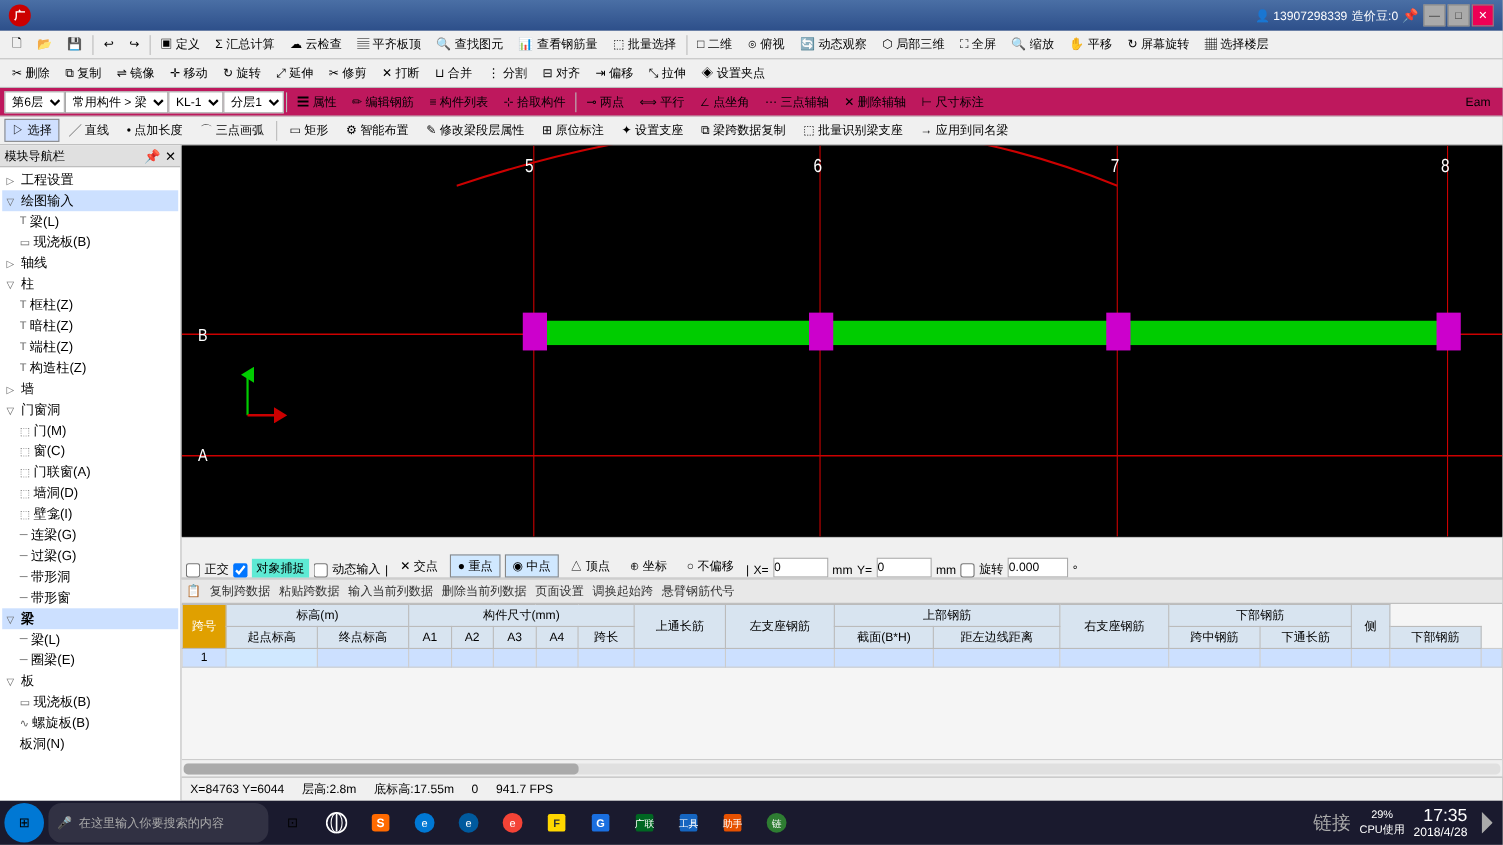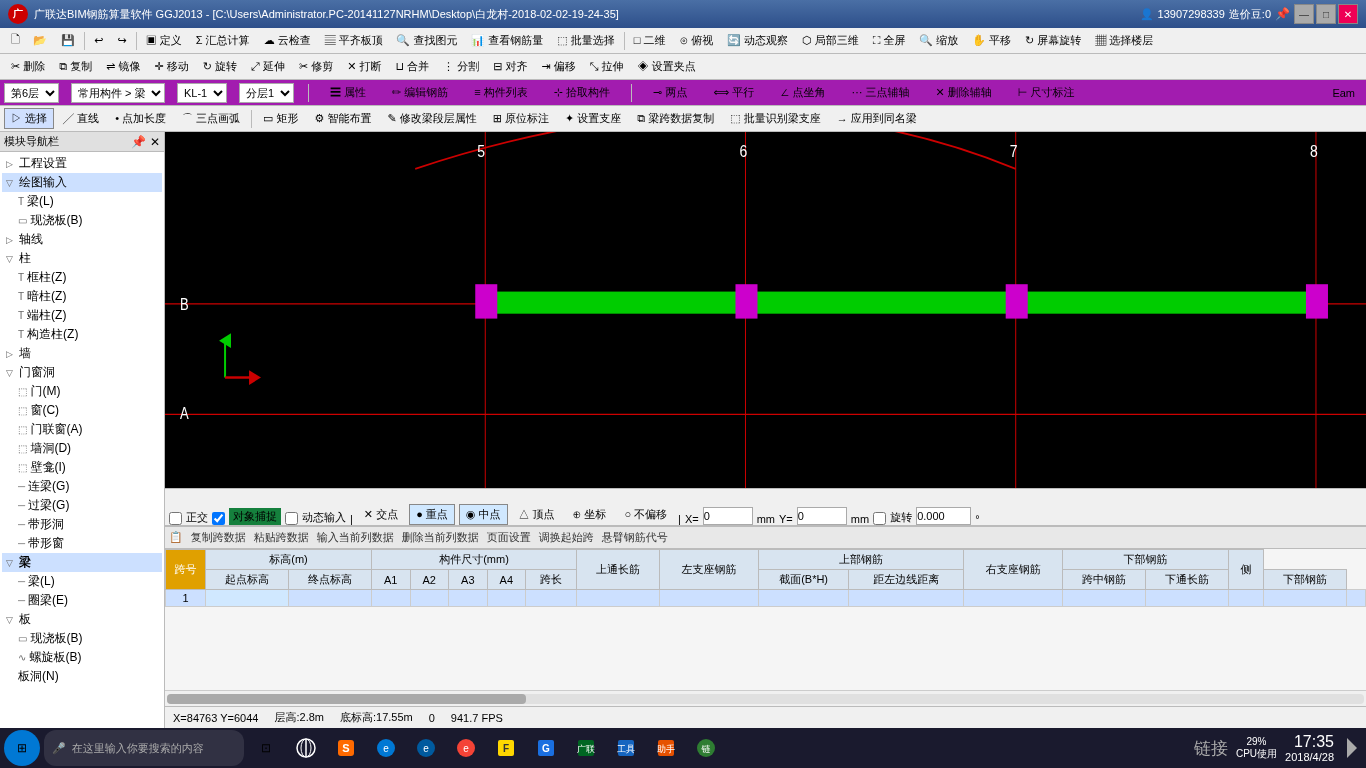--- a/index.html
+++ b/index.html
@@ -107,21 +107,20 @@
     #right-panel { flex: 1; display: flex; flex-direction: column; overflow: hidden; }
   </style>
 </head>
 <body>
 
 <div id="app">
 
   <div id="titlebar">
     <div id="titlebar-left">
       <div style="width:20px;height:20px;background:#cc0000;border-radius:50%;display:flex;align-items:center;justify-content:center;color:white;font-size:10px;font-weight:bold;">广</div>
-      <span style="font-size:11px;">广联达BIM钢筋算量软件 GGJ2013 - [C:\Users\Administrator.PC-20141127NRHM\Desktop\白龙村-2018-02-02-19-24-35]</span>
     </div>
     <div style="display:flex;align-items:center;gap:4px;">
       <span style="font-size:11px;">
         <span>👤</span>
         <span>13907298339</span>
       </span>
       <span style="font-size:11px;">造价豆:0</span>
       <span>📌</span>
       <div id="titlebar-controls">
         <button class="title-btn">—</button>
@@ -168,21 +167,21 @@
     <button class="tb-btn">✂ 修剪</button>
     <button class="tb-btn">✕ 打断</button>
     <button class="tb-btn">⊔ 合并</button>
     <button class="tb-btn">⋮ 分割</button>
     <button class="tb-btn">⊟ 对齐</button>
     <button class="tb-btn">⇥ 偏移</button>
     <button class="tb-btn">⤡ 拉伸</button>
     <button class="tb-btn">◈ 设置夹点</button>
   </div>
 
-  <div style="display:flex;align-items:center;background:#a21caf;border-bottom:1px solid #bbb;height:26px;padding:0 4px;font-size:11px;gap:12px;">
+  <div style="display:flex;align-items:center;background:#be185d;border-bottom:1px solid #bbb;height:26px;padding:0 4px;font-size:11px;gap:0;">
     <select class="tb-select">
       <option>第6层</option>
     </select>
     <select class="tb-select">
       <option>常用构件 &gt; 梁</option>
     </select>
     <select class="tb-select">
       <option>KL-1</option>
     </select>
     <select class="tb-select">
@@ -401,21 +400,21 @@
               <path d="M0,0 L6,3 L0,6" fill="#cc0000"></path>
             </marker>
           </defs>
         </svg>
       </div>
 
       <div id="snap-toolbar">
         <input type="checkbox" style="">
         <span>正交</span>
         <input type="checkbox" checked="" style="">
-        <span style="background:#15803d;padding:1px 4px;cursor:pointer;">对象捕捉</span>
+        <span style="background:#5eead4;padding:1px 4px;cursor:pointer;">对象捕捉</span>
         <input type="checkbox" style="">
         <span>动态输入</span>
         <span>|</span>
         <button class="tb-btn">✕ 交点</button>
         <button class="tb-btn" style="background:#d0e8ff;border:1px solid #888;">● 重点</button>
         <button class="tb-btn" style="background:#d0e8ff;border:1px solid #888;">◉ 中点</button>
         <button class="tb-btn">△ 顶点</button>
         <button class="tb-btn">⊕ 坐标</button>
         <button class="tb-btn">○ 不偏移</button>
         <span>|</span>

